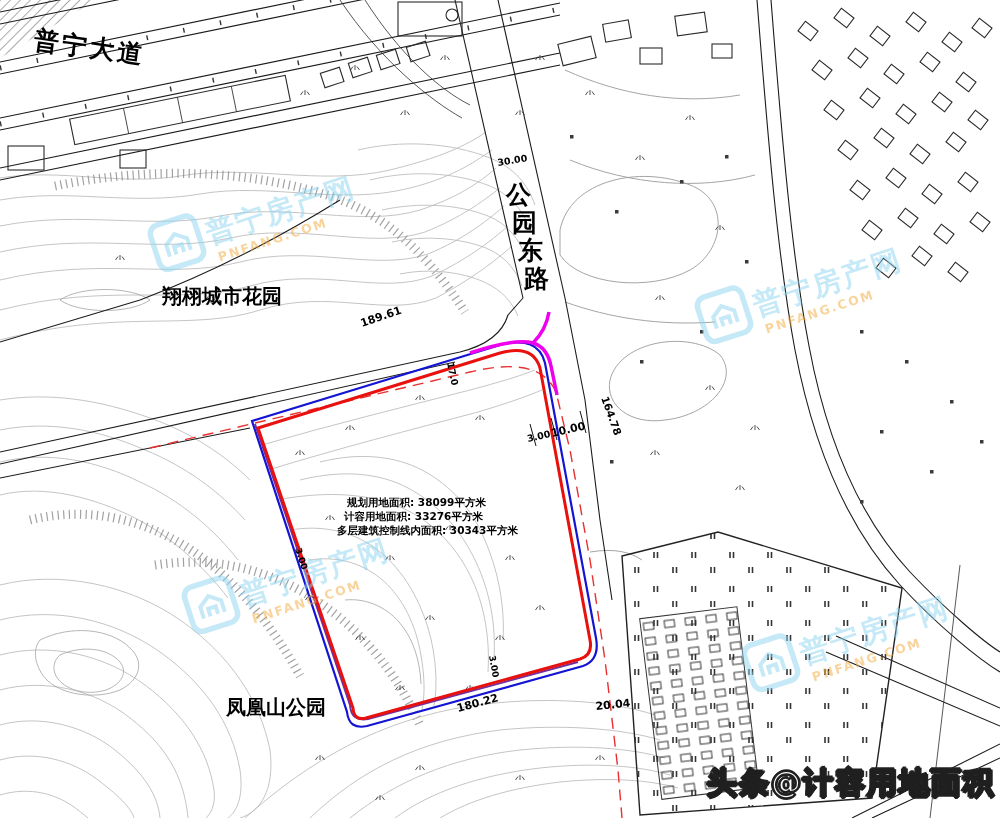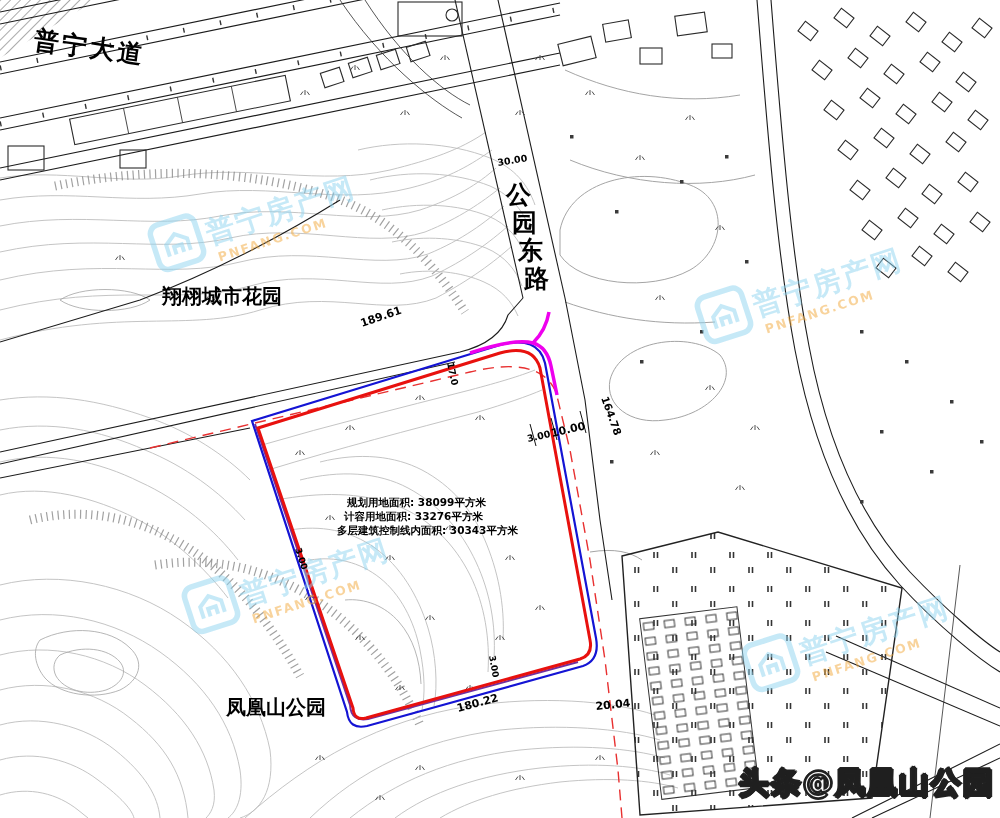--- a/index.html
+++ b/index.html
@@ -323,14 +323,14 @@
     <text class="dim" x="552" y="437" font-size="11" transform="rotate(-13 552 437)">10.00</text>
     <text class="dim" x="601" y="398" font-size="10.5" transform="rotate(70 601 398)">164.78</text>
     <text class="dim" x="447" y="363" font-size="9.5" transform="rotate(78 447 363)">17.0</text>
     <text class="dim" x="295" y="549" font-size="9" transform="rotate(72 295 549)">3.00</text>
     <text class="dim" x="489" y="656" font-size="9" transform="rotate(80 489 656)">3.00</text>
     <text class="dim" x="458" y="712" font-size="11" transform="rotate(-15 458 712)">180.22</text>
     <text class="dim" x="596" y="710" font-size="11" transform="rotate(-6 596 710)">20.04</text>
   </g>
 </svg>
 
-<div class="credit">头条@凤凰山公园</div>
+<div class="credit">头条@计容用地面积</div>
 </div>
 
 </body></html>

